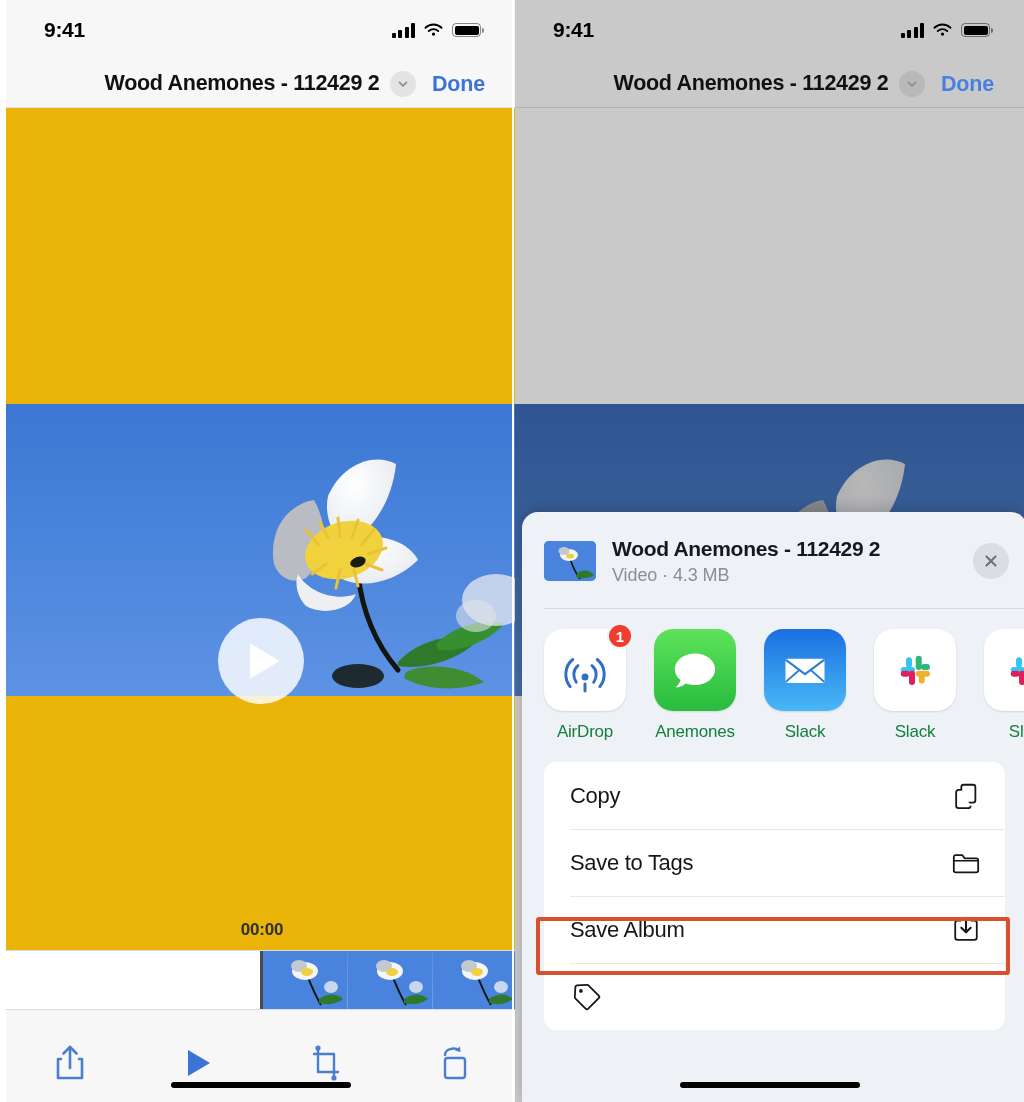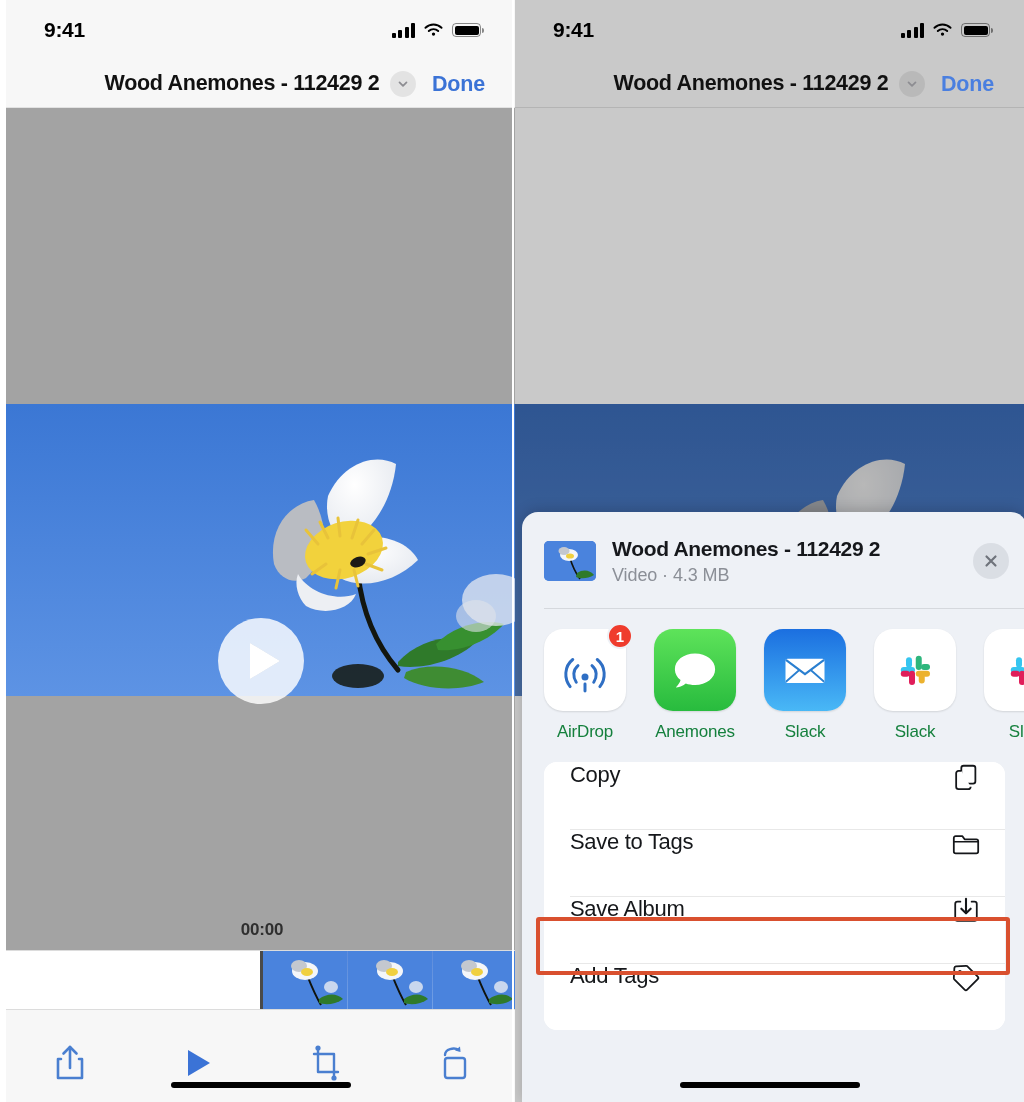--- a/index.html
+++ b/index.html
@@ -69,21 +69,21 @@
   .nav-done {
     position: absolute; right: 30px; top: 50%; transform: translateY(-50%);
     font-size: 21.5px; font-weight: bold; color: #3b73d6; letter-spacing: -0.2px;
   }
   .nav-right .nav-done { color: #4a7fe0; }
 
   
   .content-left {
     position: relative; width: 100%;
     height: calc(1102px - 108px);
-    background: #a3a3a3;
+    background: #eab308;
   }
 
   
   .video-still {
     position: absolute; left: 0; top: 296px; width: 512px; height: 292px;
     overflow: hidden;
     background: linear-gradient(180deg,#3f7ad6 0%,#4a83dd 45%,#5a90e2 100%);
   }
   .flower-wrap { position: absolute; inset: 0; }
   .play-overlay {
@@ -214,21 +214,21 @@
   .icon-airdrop { background: #ffffff; }
   .icon-messages { background: linear-gradient(180deg,#5ee35a 0%,#28bb3e 100%); }
   .icon-mail { background: linear-gradient(180deg,#1b6fe0 0%,#49b8f6 100%); }
   .icon-slack { background: #ffffff; }
 
   .actions-card {
     margin: 6px 22px 0 22px;
     background: #ffffff; border-radius: 13px; overflow: hidden;
   }
   .action-row {
-    position: relative; display: flex; 
+    position: relative; display: flex; align-items: center;
     height: 67px; padding: 0 22px 0 26px;
     background: #ffffff;
   }
   .action-row + .action-row::before {
     content: ""; position: absolute; left: 26px; right: 0; top: 0;
     height: 1px; background: rgba(0,0,0,.09);
   }
   .action-label {
     flex: 1; font-size: 22px; color: #15171a; letter-spacing: -0.3px;
   }
@@ -595,21 +595,20 @@
               <svg viewBox="0 0 32 32" width="30" height="30">
                 <path d="M10 6 H7 A2.5 2.5 0 0 0 4.5 8.5 V24 A2.5 2.5 0 0 0 7 26.5 H25 A2.5 2.5 0 0 0 27.5 24 V8.5 A2.5 2.5 0 0 0 25 6 H22" stroke="#15171a" stroke-width="1.9" fill="none" stroke-linecap="round"></path>
                 <path d="M16 3 L16 18" stroke="#15171a" stroke-width="2.2" stroke-linecap="round"></path>
                 <path d="M11 13.5 L16 18.5 L21 13.5" stroke="#15171a" stroke-width="2.2" fill="none" stroke-linecap="round" stroke-linejoin="round"></path>
               </svg>
             </span>
           </div>
 
 
           <div class="action-row">
-            <span class="action-label">Add Tags</span>
             <span class="action-icon">
               <svg viewBox="0 0 32 32" width="30" height="30">
                 <path d="M17.5 3.5 L28.5 14.5 A2 2 0 0 1 28.5 17.3 L17.3 28.5 A2 2 0 0 1 14.5 28.5 L3.5 17.5 A2 2 0 0 1 3 16.1 L3.6 5.2 A2 2 0 0 1 5.2 3.6 L16.1 3 A2 2 0 0 1 17.5 3.5 Z" stroke="#15171a" stroke-width="1.9" fill="none" stroke-linejoin="round"></path>
                 <circle cx="9.5" cy="9.5" r="2" fill="#15171a"></circle>
               </svg>
             </span>
           </div>
 
         </div>
       </div>

